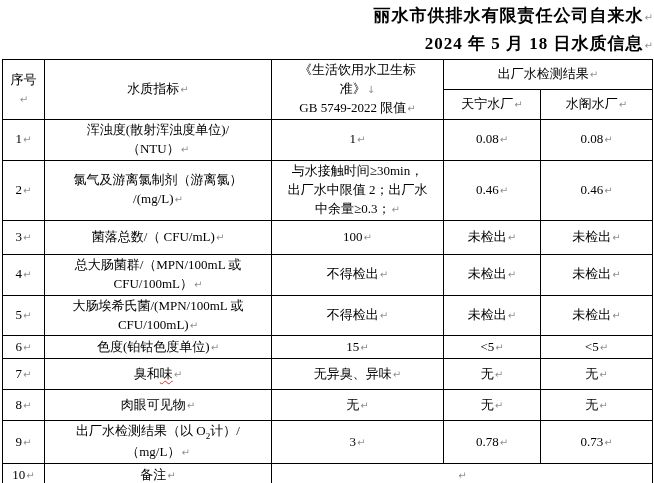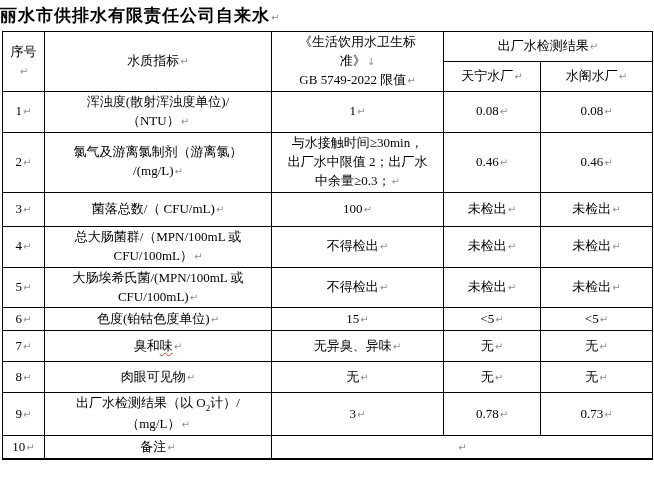--- a/index.html
+++ b/index.html
@@ -1,20 +1,20 @@
 <!DOCTYPE html>
 <html><head>
 <meta charset="utf-8">
 <style>
   html,body{margin:0;padding:0;background:#fff;}
   .doc{
     position:relative;width:654px;height:483px;background:#ffffff;
     font-family:"Liberation Serif","DejaVu Serif",serif;color:#000;overflow:hidden;
   }
-  .title{ text-align:left; padding-top:3px; }
+  .title{ text-align:right; padding-top:3px; }
   .title-line{ font-weight:bold; font-size:17px; line-height:26px; letter-spacing:1px; }
   table.grid{
     border-collapse:collapse; table-layout:fixed;
     margin-left:2px; width:650px;
     border:1px solid #000; border-bottom:2px solid #000;
   }
   table.grid td, table.grid th{
     border:1px solid #000; font-size:13px; font-weight:normal;
     text-align:center; vertical-align:middle; padding:1px 3px;
     line-height:1.45; overflow:hidden;
@@ -31,20 +31,21 @@
   }
   sub.o2{ font-size:9px; }
 </style>
 </head>
 <body>
 
 <div class="doc">
 
   <div class="title">
     <div class="title-line"><span class="t">丽水市供排水有限责任公司自来水<span class="mark">↵</span></span></div>
+    <div class="title-line"><span class="t">2024 年 5 月 18 日水质信息<span class="mark">↵</span></span></div>
   </div>
 
   <table class="grid">
     <colgroup>
       <col style="width:42px">
         <col style="width:227px">
         <col style="width:172px">
         <col style="width:97px">
         <col style="width:112px">
     </colgroup>

